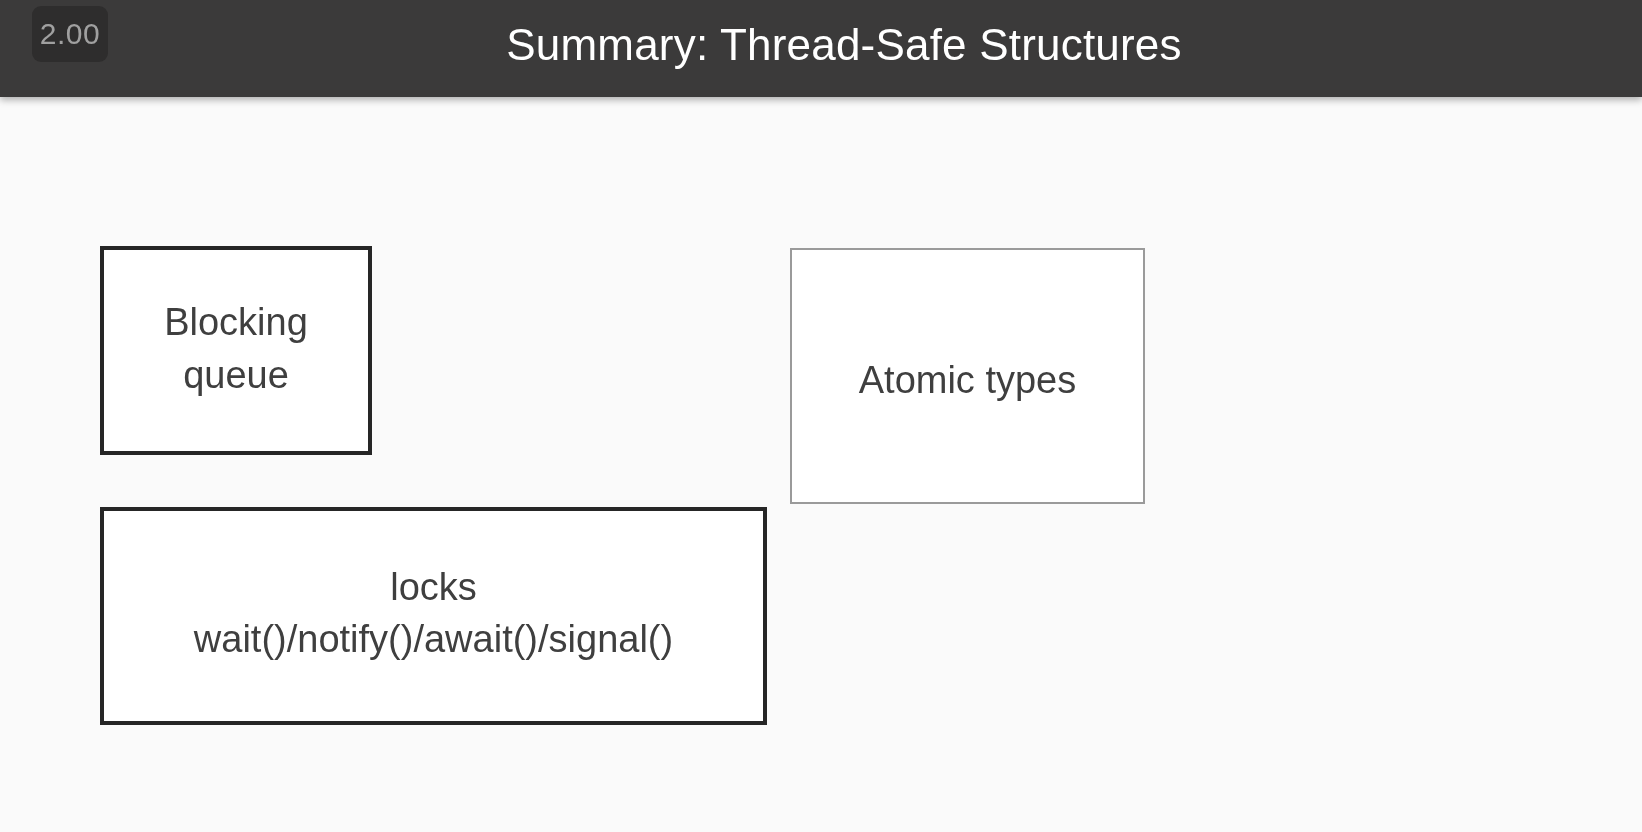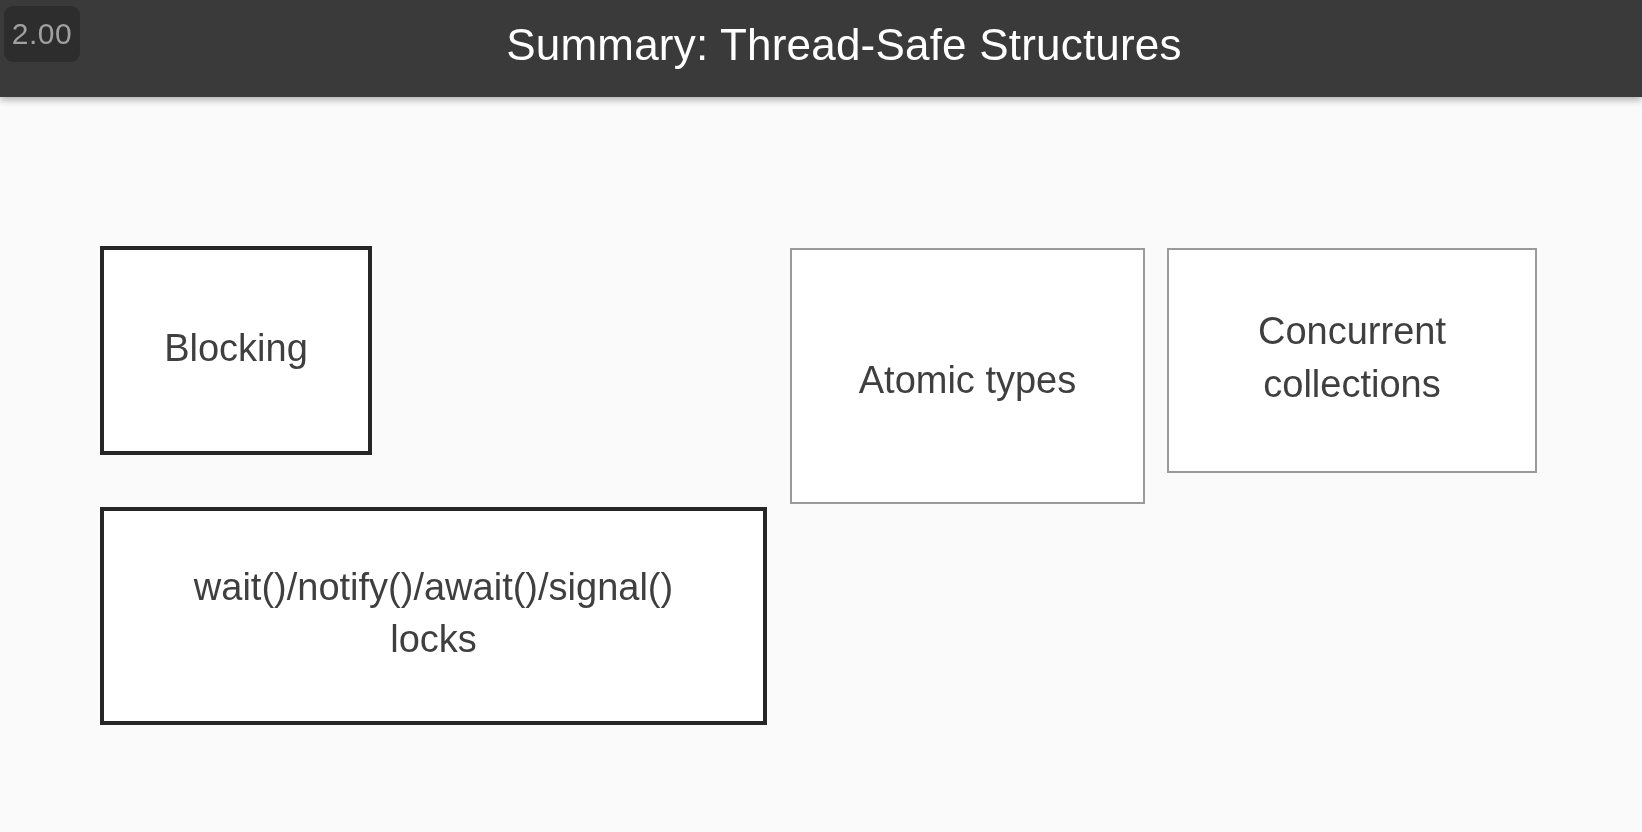--- a/index.html
+++ b/index.html
@@ -21,21 +21,21 @@
     left: 0;
     top: 0;
     width: 1642px;
     height: 97px;
     background: #3b3a3a;
     box-shadow: 0 3px 7px rgba(0,0,0,0.30);
     z-index: 5;
   }
   .slide-badge {
     position: absolute;
-    left: 4px;
+    left: 32px;
     top: 6px;
     width: 76px;
     height: 56px;
     border-radius: 9px;
     background: #2e2d2d;
     color: #a0a0a0;
     font-size: 30px;
     line-height: 56px;
     text-align: center;
     letter-spacing: 0.5px;
@@ -111,37 +111,32 @@
 <div class="topbar">
   <div class="slide-badge">2.00</div>
   <div class="slide-title">Summary: Thread-Safe Structures</div>
 </div>
 
 <div class="canvas">
 
   <div class="node thick" id="node-blocking-queue">
     <div class="textblock">
       <span class="line">Blocking</span>
+      <span class="line">queue</span>
     </div>
   </div>
 
   <div class="node thin" id="node-atomic-types">
     <div class="textblock">
       <span class="line">Atomic types</span>
     </div>
   </div>
 
-  <div class="node thin" id="node-concurrent-collections">
-    <div class="textblock">
-      <span class="line">Concurrent</span>
-      <span class="line">collections</span>
-    </div>
-  </div>
 
   <div class="node thick" id="node-locks">
     <div class="textblock">
+      <span class="line">locks</span>
       <span class="line">wait()/notify()/await()/signal()</span>
-      <span class="line">locks</span>
     </div>
   </div>
 
 
 </div>
 
 </body></html>

